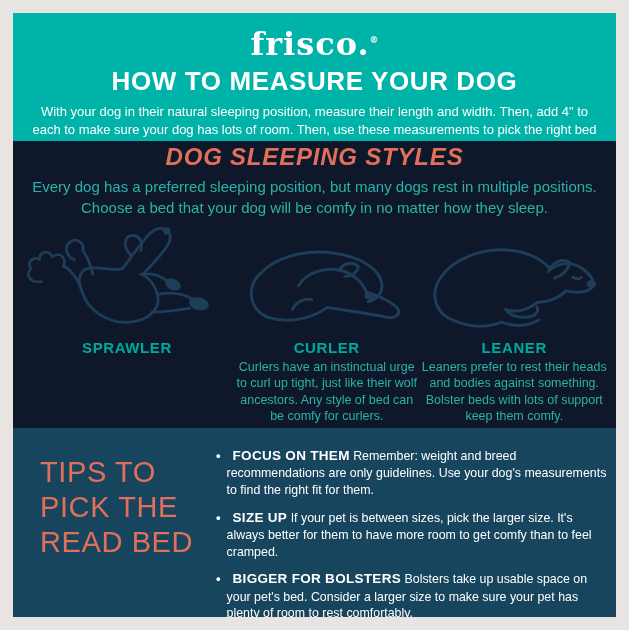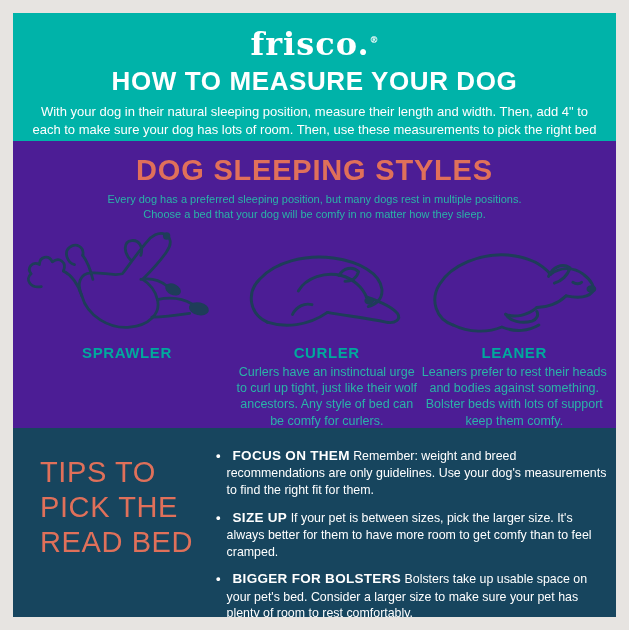--- a/index.html
+++ b/index.html
@@ -7,21 +7,21 @@
   body {
     background: #e7e4e1;
     font-family: "Liberation Sans", sans-serif;
     position: relative;
     overflow: hidden;
   }
   .card {
     position: absolute;
     left: 13px; top: 13px;
     width: 603px; height: 604px;
-    background: #4c1d95;
+    background: #0f172a;
   }
 
   
   .header {
     height: 128px;
     background: #00b3a9;
     color: #ffffff;
     text-align: center;
     overflow: hidden;
   }
@@ -47,28 +47,29 @@
   }
 
   
   .styles-section {
     height: 287px;
     text-align: center;
     overflow: hidden;
   }
   .styles-title {
     color: #e0705a;
-    font-size: 29px;
+    font-size: 24px;
     font-weight: bold;
     letter-spacing: 0.8px;
-    margin-top: 13px;
+    margin-top: 2px;
+    font-style: italic;
   }
   .styles-sub {
     color: #2ab3a8;
-    font-size: 11px;
+    font-size: 15px;
     line-height: 1.4;
     margin-top: 5px;
   }
   .styles-row {
     display: flex;
     margin-top: 4px;
     padding: 0 8px;
   }
   .style-col {
     flex: 1;

